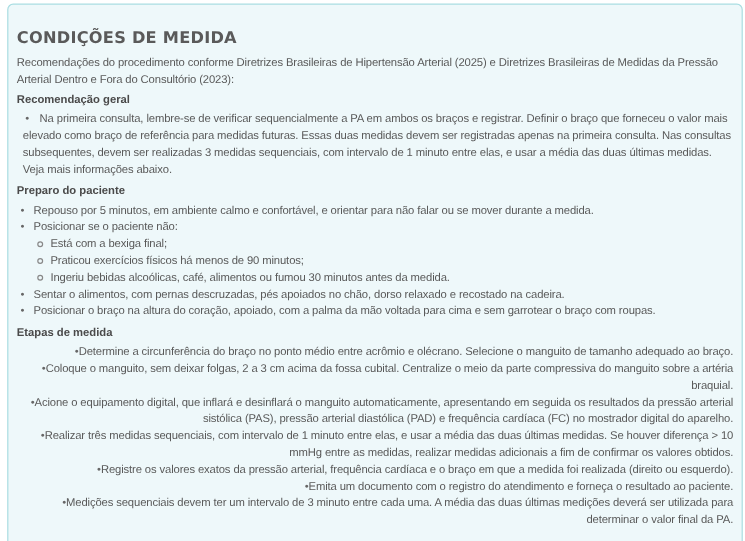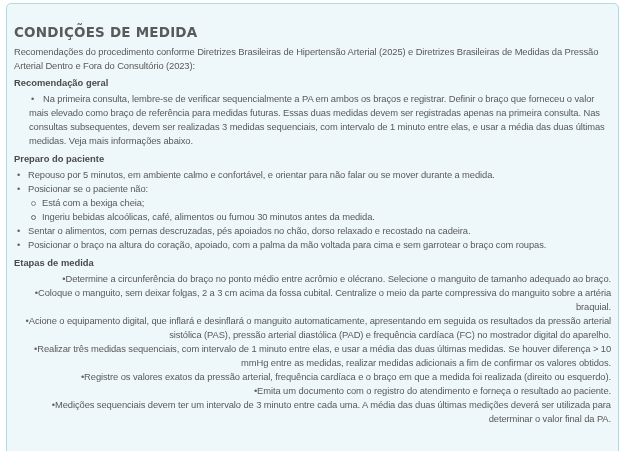--- a/index.html
+++ b/index.html
@@ -45,21 +45,21 @@
       font-size: 9.4px;
       font-weight: bold;
       color: #4a4a4a;
       line-height: 14px;
       margin: 2px 0 2px 0;
     }
     .para {
       font-size: 9.4px;
       line-height: 14px;
       color: #595959;
-      margin: 0 0 4px 15px;
+      margin: 0 0 4px 5px;
       letter-spacing: -0.1px;
     }
     .para .bullet {
       display: inline-block;
       width: 12px;
       padding-left: 2px;
       color: #666;
     }
     ul.list {
       list-style: none;
@@ -138,24 +138,25 @@
     <li>
       <span class="dot">•</span>
       <span>Repouso por 5 minutos, em ambiente calmo e confortável, e orientar para não falar ou se mover durante a medida.</span>
     </li>
     <li>
       <span class="dot">•</span>
       <span>Posicionar se o paciente não:</span>
       <ul class="sub">
         <li>
           <span class="circle"></span>
-          <span>Está com a bexiga cheia;</span>
+          <span>Está com a bexiga final;</span>
         </li>
         <li>
           <span class="circle"></span>
+          <span>Praticou exercícios físicos há menos de 90 minutos;</span>
         </li>
         <li>
           <span class="circle"></span>
           <span>Ingeriu bebidas alcoólicas, café, alimentos ou fumou 30 minutos antes da medida.</span>
         </li>
       </ul>
     </li>
     <li>
       <span class="dot">•</span>
       <span>Sentar o alimentos, com pernas descruzadas, pés apoiados no chão, dorso relaxado e recostado na cadeira.</span>

